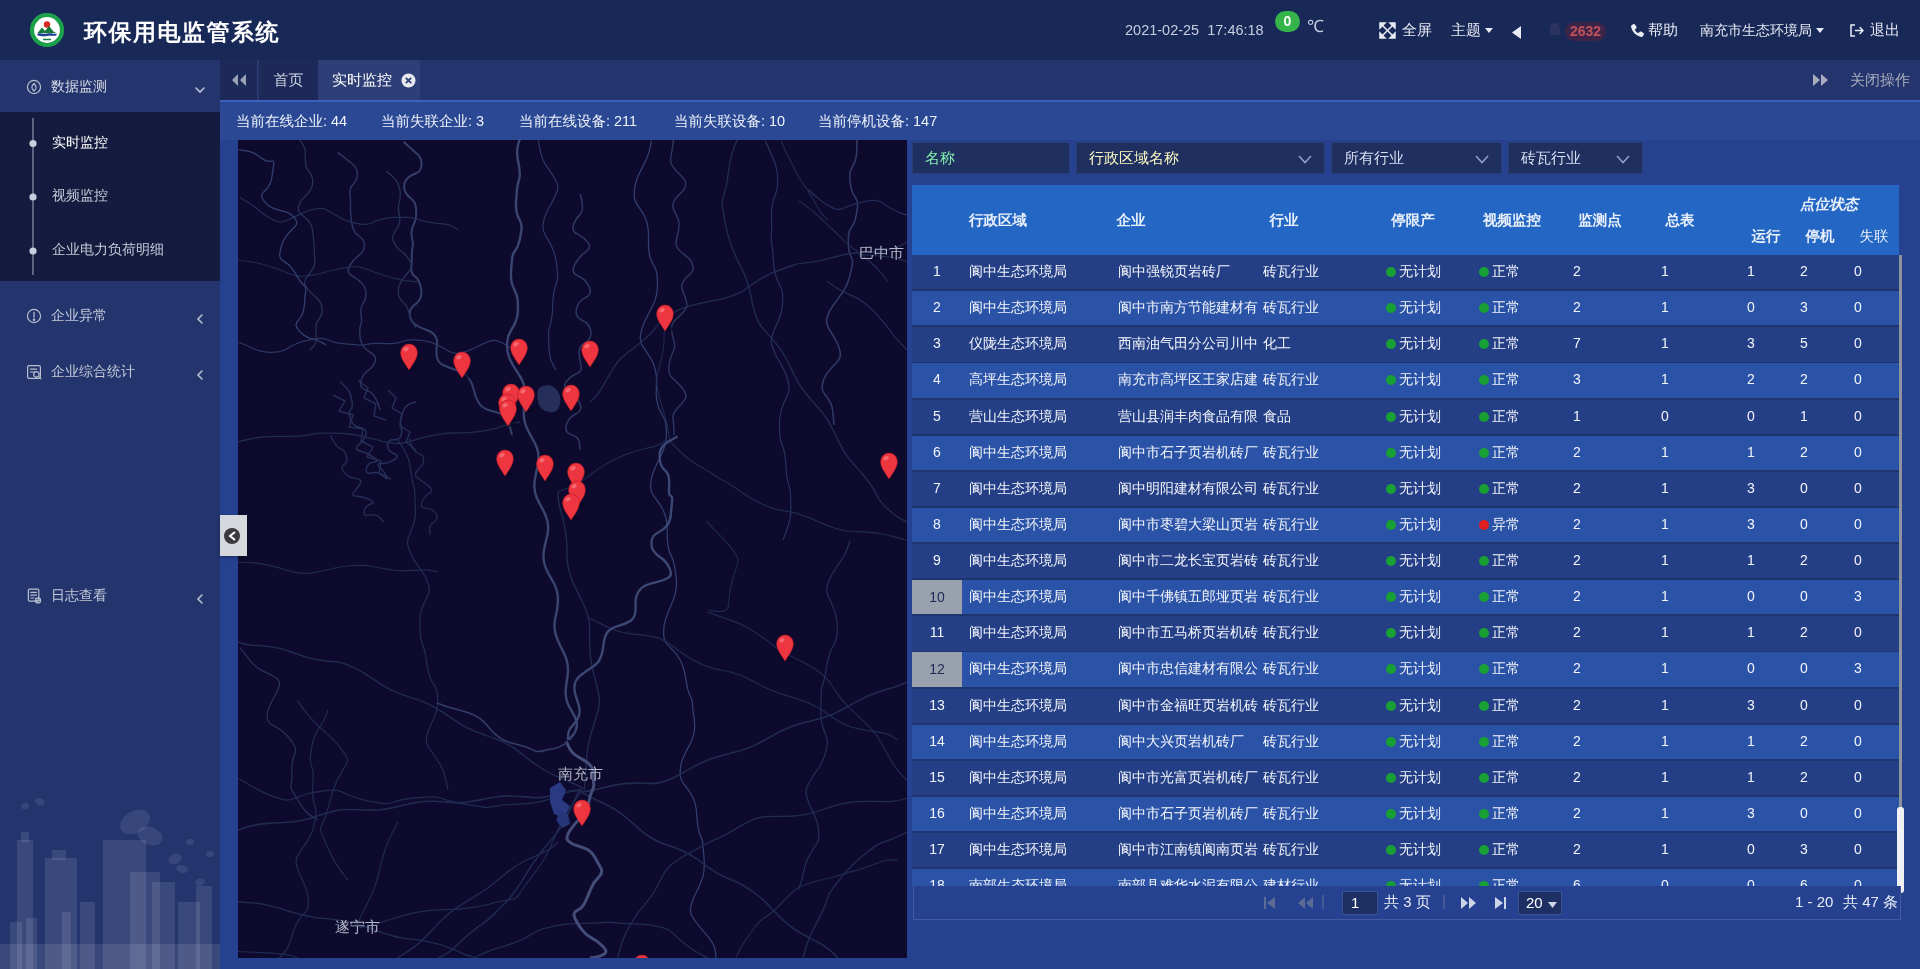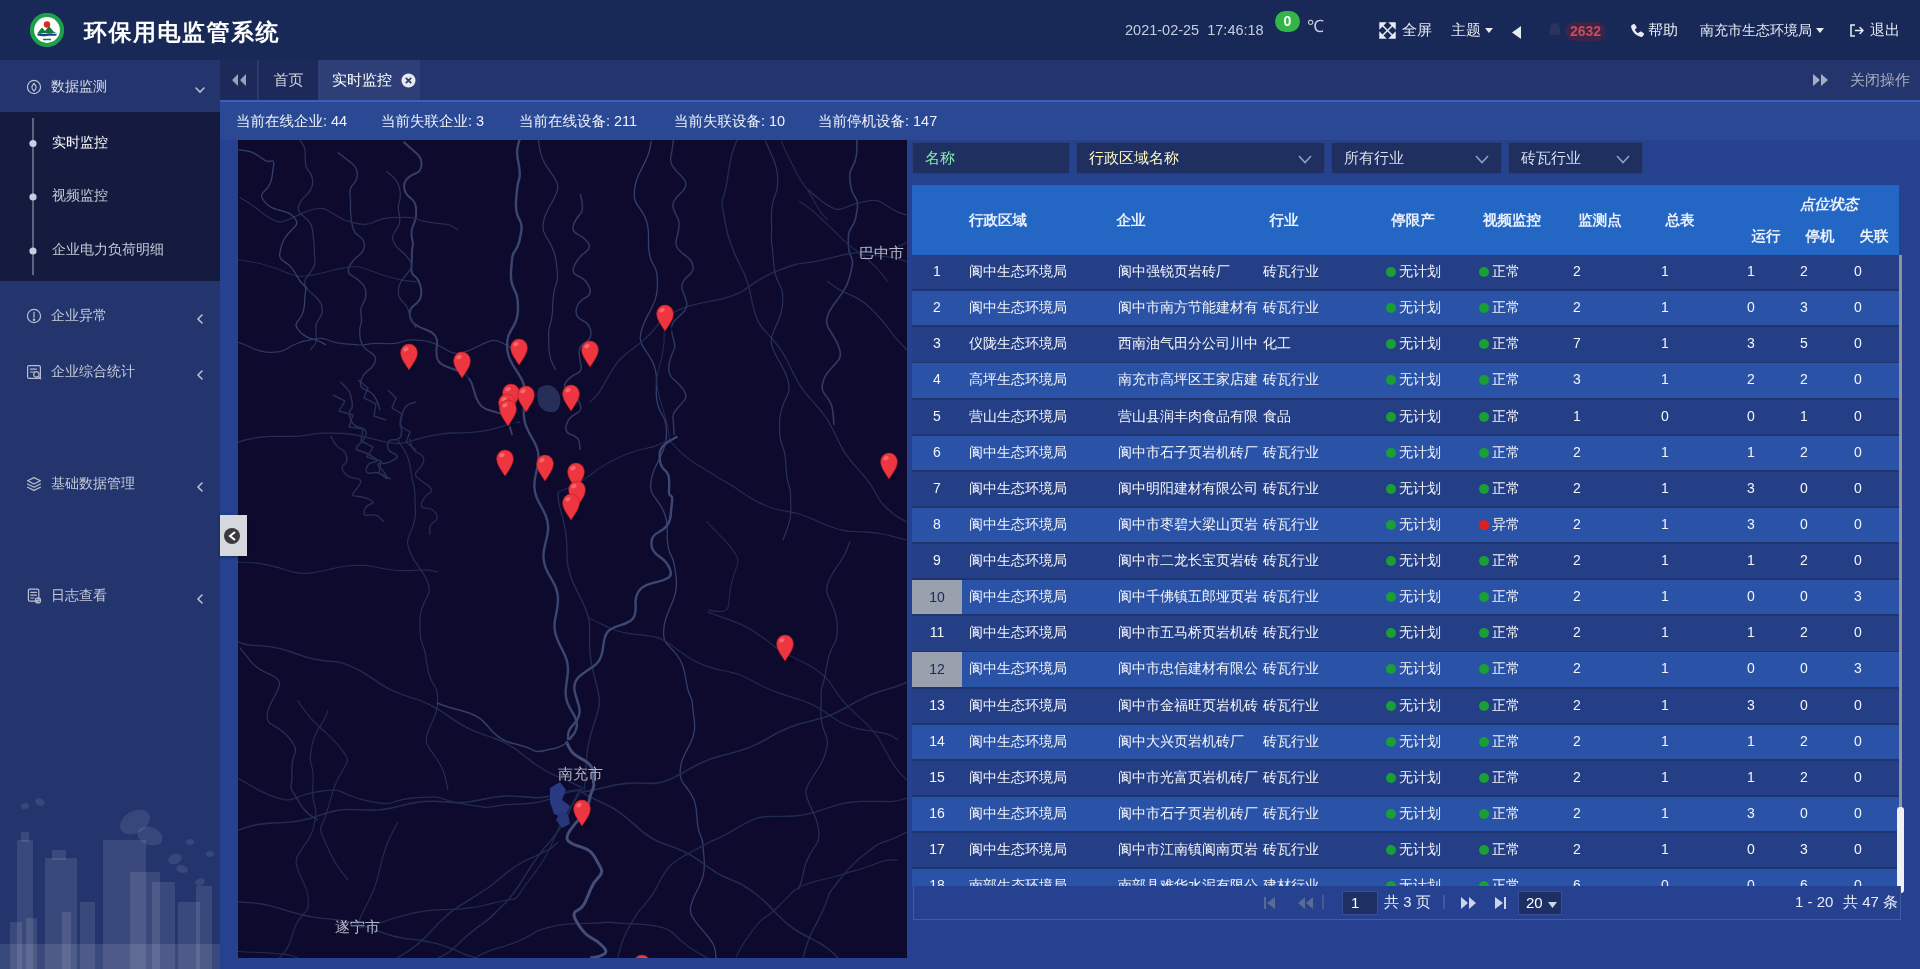--- a/index.html
+++ b/index.html
@@ -83,31 +83,20 @@
         </svg></span>
     </div>
     <div style="position:absolute;left:0;top:284px;width:220px;height:56px">
       <span style="position:absolute;left:26px;top:20px"><svg width="16" height="16" viewBox="-10 -10 20 20" fill="none" stroke="#b9c0cf" stroke-width="1.5" stroke-linecap="round" stroke-linejoin="round">
           <rect x="-8" y="-8" width="16" height="16" rx="2"></rect>
           <path d="M-4.5,-3.5 L3,-3.5 M-4.5,0 L1,0"></path>
           <circle cx="3" cy="3" r="3.4"></circle>
           <path d="M5.6,5.6 L8.6,8.6"></path>
         </svg></span>
       <span style="position:absolute;left:51px;top:19px;font-size:14px;color:#c3cad8">企业综合统计</span>
-      <span style="position:absolute;left:194px;top:23px"><svg width="12" height="12" viewBox="0 0 12 12" fill="none" stroke="#b9c0cf" stroke-width="1.6" stroke-linecap="round">
-          <path d="M8,2 L4,6 L8,10"></path>
-        </svg></span>
-    </div>
-    <div style="position:absolute;left:0;top:396px;width:220px;height:56px">
-      <span style="position:absolute;left:26px;top:20px"><svg width="16" height="16" viewBox="-10 -10 20 20" fill="none" stroke="#b9c0cf" stroke-width="1.5" stroke-linecap="round" stroke-linejoin="round">
-          <path d="M0,-8 L8,-4 L0,0 L-8,-4 Z"></path>
-          <path d="M-8,0 L0,4 L8,0"></path>
-          <path d="M-8,4 L0,8 L8,4"></path>
-        </svg></span>
-      <span style="position:absolute;left:51px;top:19px;font-size:14px;color:#c3cad8">基础数据管理</span>
       <span style="position:absolute;left:194px;top:23px"><svg width="12" height="12" viewBox="0 0 12 12" fill="none" stroke="#b9c0cf" stroke-width="1.6" stroke-linecap="round">
           <path d="M8,2 L4,6 L8,10"></path>
         </svg></span>
     </div>
     <div style="position:absolute;left:0;top:508px;width:220px;height:56px">
       <span style="position:absolute;left:26px;top:20px"><svg width="16" height="16" viewBox="-10 -10 20 20" fill="none" stroke="#b9c0cf" stroke-width="1.5" stroke-linecap="round" stroke-linejoin="round">
           <rect x="-7" y="-8.5" width="13" height="15" rx="1.5"></rect>
           <path d="M-4,-4.5 L3,-4.5 M-4,-1 L3,-1 M-4,2.5 L0,2.5"></path>
           <circle cx="5" cy="5.5" r="3.2"></circle>
           <path d="M5,3.4 L5,7.6 M2.9,5.5 L7.1,5.5" stroke-width="1"></path>
@@ -374,21 +363,21 @@
     <span style="position:absolute;left:86px;top:26px;width:0;white-space:nowrap"><span style="display:inline-block;transform:translateX(-50%);font-size:14.5px;font-weight:bold;color:#e9f0fb">行政区域</span></span>
     <span style="position:absolute;left:219px;top:26px;width:0;white-space:nowrap"><span style="display:inline-block;transform:translateX(-50%);font-size:14.5px;font-weight:bold;color:#e9f0fb">企业</span></span>
     <span style="position:absolute;left:372px;top:26px;width:0;white-space:nowrap"><span style="display:inline-block;transform:translateX(-50%);font-size:14.5px;font-weight:bold;color:#e9f0fb">行业</span></span>
     <span style="position:absolute;left:501px;top:26px;width:0;white-space:nowrap"><span style="display:inline-block;transform:translateX(-50%);font-size:14.5px;font-weight:bold;color:#e9f0fb">停限产</span></span>
     <span style="position:absolute;left:600px;top:26px;width:0;white-space:nowrap"><span style="display:inline-block;transform:translateX(-50%);font-size:14.5px;font-weight:bold;color:#e9f0fb">视频监控</span></span>
     <span style="position:absolute;left:688px;top:26px;width:0;white-space:nowrap"><span style="display:inline-block;transform:translateX(-50%);font-size:14.5px;font-weight:bold;color:#e9f0fb">监测点</span></span>
     <span style="position:absolute;left:768px;top:26px;width:0;white-space:nowrap"><span style="display:inline-block;transform:translateX(-50%);font-size:14.5px;font-weight:bold;color:#e9f0fb">总表</span></span>
     <span style="position:absolute;left:917px;top:10px;width:0;white-space:nowrap"><span style="display:inline-block;transform:translateX(-50%);font-size:14.5px;font-weight:bold;font-style:italic;color:#e9f0fb">点位状态</span></span>
     <span style="position:absolute;left:854px;top:42px;width:0;white-space:nowrap"><span style="display:inline-block;transform:translateX(-50%);font-size:14.5px;font-weight:bold;color:#e9f0fb">运行</span></span>
     <span style="position:absolute;left:908px;top:42px;width:0;white-space:nowrap"><span style="display:inline-block;transform:translateX(-50%);font-size:14.5px;font-weight:bold;color:#e9f0fb">停机</span></span>
-    <span style="position:absolute;left:962px;top:42px;width:0;white-space:nowrap"><span style="display:inline-block;transform:translateX(-50%);font-size:14.5px;font-weight:bold;color:#e9f0fb">失联</span></span>
+    <span style="position:absolute;left:962px;top:42px;width:0;white-space:nowrap"><span style="display:inline-block;transform:translateX(-50%);font-size:14.5px;font-weight:normal;color:#e9f0fb">失联</span></span>
   </div>
 
 <div class="abs" style="left:912px;top:255px;width:987px;height:631px;overflow:hidden;background:#1e356f">
     <div style="position:absolute;left:0;top:0.00px;width:987px;height:34.3px;background:#253f87;line-height:33px;font-size:14px;color:#f2f5fa">
       <span style="position:absolute;left:25px;top:0;width:0"><span style="display:inline-block;transform:translateX(-50%)">1</span></span>
       <span style="position:absolute;left:57px;top:0">阆中生态环境局</span>
       <span style="position:absolute;left:206px;top:0">阆中强锐页岩砖厂</span>
       <span style="position:absolute;left:351px;top:0">砖瓦行业</span>
       <span style="position:absolute;left:474px;top:0"><span style="display:inline-block;width:10px;height:10px;border-radius:50%;background:#18a034;margin-right:3px;vertical-align:-1px"></span>无计划</span>
       <span style="position:absolute;left:567px;top:0"><span style="display:inline-block;width:10px;height:10px;border-radius:50%;background:#18a034;margin-right:3px;vertical-align:-1px"></span>正常</span>

